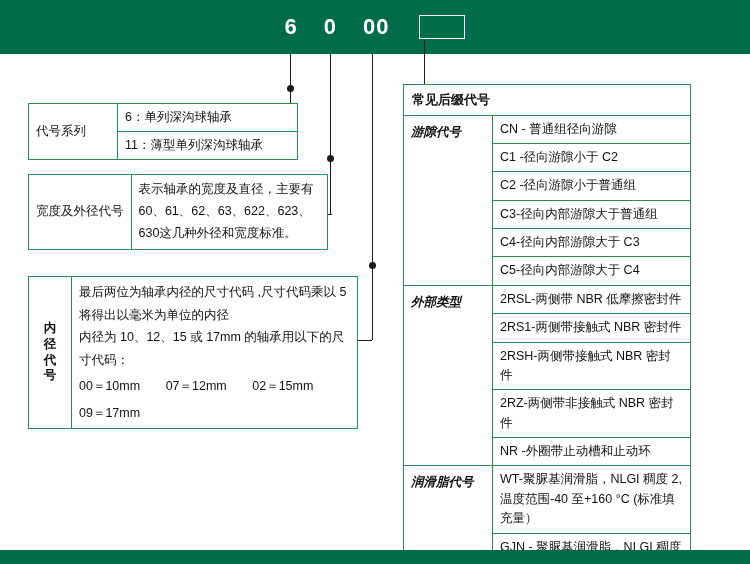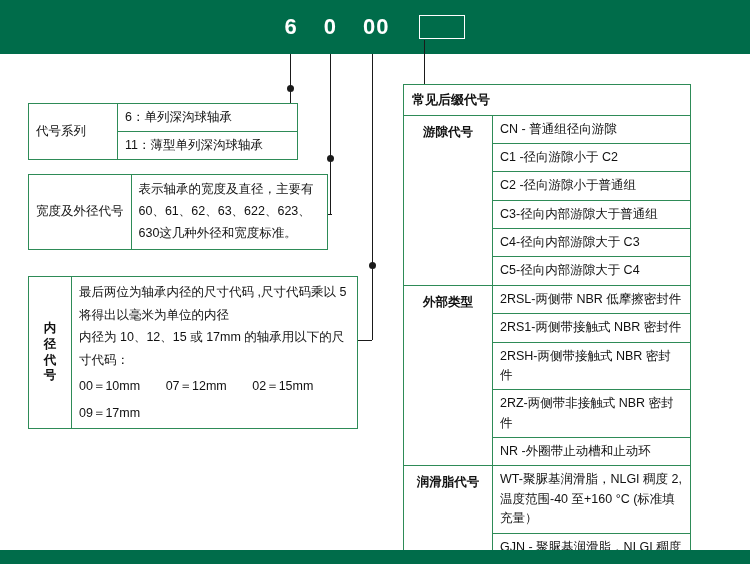--- a/index.html
+++ b/index.html
@@ -154,24 +154,25 @@
   }
   #box-suffix th.title {
     font-weight: bold;
     font-size: 13px;
     padding: 5px 8px;
     text-align: left;
   }
   #box-suffix td.group {
     width: 74px;
     font-weight: bold;
-    text-align: center;
+    text-align: left;
     vertical-align: top;
     padding-top: 7px;
     white-space: nowrap;
+    font-style: italic;
   }
   #box-suffix td.val {
     line-height: 1.55;
   }
 </style>
 </head>
 <body>
 
 <div id="stage">
 

